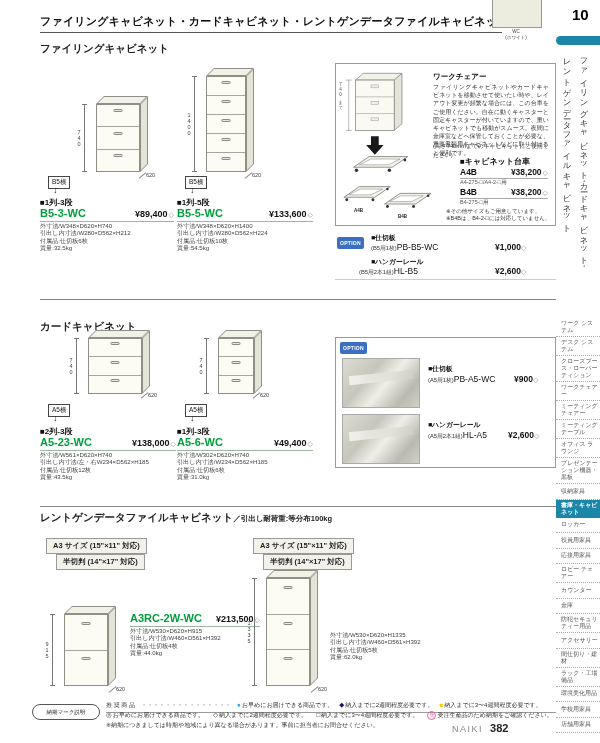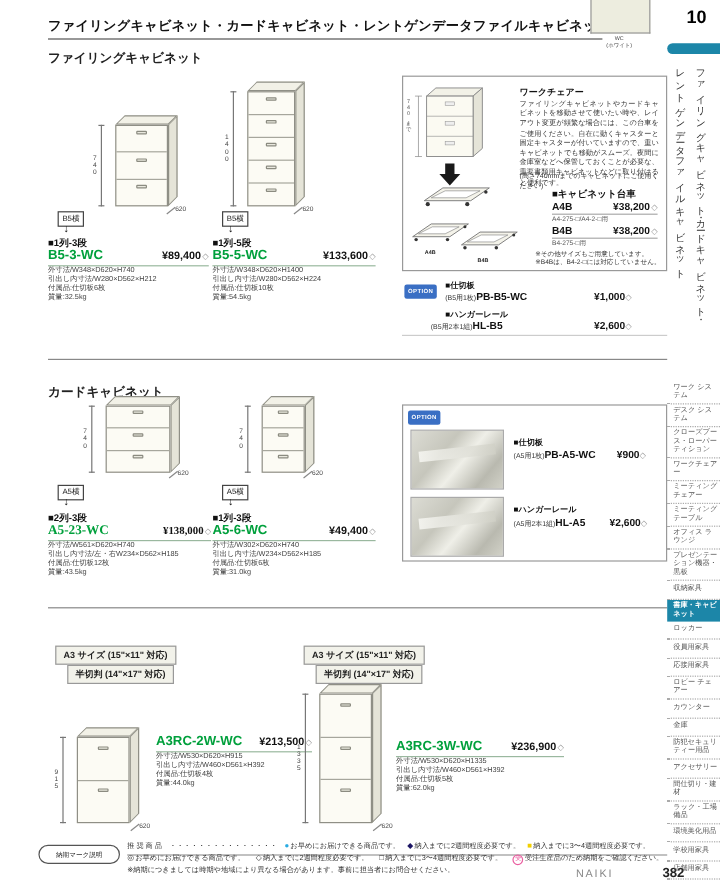--- a/index.html
+++ b/index.html
@@ -69,21 +69,21 @@
   .figdim{position:absolute;writing-mode:vertical-rl;text-orientation:upright;font-size:4.5px;color:#555;}
 
   
   .opt-badge{position:absolute;background:#3a6fc4;color:#fff;font-size:5px;font-weight:bold;
       border-radius:2px;padding:3px 3px;letter-spacing:.3px;}
   .optstrip{position:absolute;border-bottom:1px solid #ccc;box-sizing:border-box;}
   .optbox{position:absolute;border:1px solid #999;box-sizing:border-box;background:#fff;}
   .opt-name{position:absolute;font-size:6.8px;font-weight:bold;color:#111;}
   .opt-line{position:absolute;display:flex;align-items:baseline;}
   .opt-line .sub{font-size:5.8px;color:#333;}
-  .opt-line .code{font-size:8.5px;font-weight:bold;color:#111;}
+  .opt-line .code{font-size:8.5px;font-weight:normal;color:#111;}
   .opt-price{position:absolute;font-size:8.5px;font-weight:bold;color:#111;}
   .opt-price .mark{font-size:7px;color:#999;font-weight:normal;}
   .photo{position:absolute;border:1px solid #aaa;box-sizing:border-box;
       background:linear-gradient(130deg,#dcdcd4 0%,#c6c6bc 35%,#efefe8 55%,#b9b9af 80%,#d2d2c8 100%);}
   .photo::after{content:"";position:absolute;left:8%;top:30%;width:84%;height:18%;
       background:linear-gradient(90deg,#fafaf6,#d0d0c6);transform:rotate(-6deg);opacity:.8;}
 
   .size-label{position:absolute;border:1px solid #999;background:#f2f2ea;
       font-size:7.5px;font-weight:bold;color:#222;padding:2px 6px;}
 
@@ -290,21 +290,21 @@
         </div>
     </div>
   </div>
   <div class="dim-v" style="left:76px;top:338px;height:56px;">
       <span class="t">740</span>
     </div>
   <div class="dim-d" style="left:148px;top:392px;">620</div>
   <div class="size-tag" style="left:48px;top:404px;">A5横</div>
   <div class="down-arrow" style="left:53px;top:413px;">↓</div>
   <div class="config" style="left:40px;top:426px;">■2列-3段</div>
-  <div class="code-row" style="left:40px;top:436px;width:136px;font-family:Liberation Serif, serif;">
+  <div class="code-row" style="left:40px;top:436px;width:136px;">
     <span class="code">A5-23-WC</span>
     <span class="price">¥138,000</span>
     <span class="mark">◇</span>
   </div>
   <div class="specs" style="left:40px;top:451px;">
     <div>外寸法/W561×D620×H740</div>
     <div>引出し内寸法/左・右W234×D562×H185</div>
     <div>付属品:仕切板12枚</div>
     <div>質量:43.5kg</div>
   </div>
@@ -355,20 +355,23 @@
     <div class="opt-price" style="left:178px;top:36px;"><span>¥900</span><span class="mark">◇</span></div>
     <div class="opt-name" style="left:92px;top:82px;">■ハンガーレール</div>
     <div class="opt-line" style="left:92px;top:92px;">
       <span class="sub">(A5用2本1組)</span>
       <span class="code">HL-A5</span>
     </div>
     <div class="opt-price" style="left:172px;top:92px;"><span>¥2,600</span><span class="mark">◇</span></div>
   </div>
 
   <div class="abs sec-rule" style="left:40px;top:506px;width:516px;"></div>
+  <div class="abs sec-head" style="left:40px;top:511px;">
+    <span>レントゲンデータファイルキャビネット</span><span class="sub">／引出し耐荷重:等分布100kg</span>
+  </div>
 
   <div class="size-label" style="left:46px;top:538px;">A3 サイズ (15"×11" 対応)</div>
   <div class="size-label" style="left:56px;top:554px;">半切判 (14"×17" 対応)</div>
   <div class="size-label" style="left:253px;top:538px;">A3 サイズ (15"×11" 対応)</div>
   <div class="size-label" style="left:263px;top:554px;">半切判 (14"×17" 対応)</div>
 
   <div class="cab" style="left:64px;top:614px;width:44px;height:72px;">
     <div class="top"></div>
     <div class="side"></div>
     <div class="front">
@@ -408,25 +411,20 @@
         </div>
       <div class="drawer">
           <span class="handle"></span>
         </div>
     </div>
   </div>
   <div class="dim-v" style="left:254px;top:578px;height:108px;">
       <span class="t">1335</span>
     </div>
   <div class="dim-d" style="left:318px;top:686px;">620</div>
-  <div class="code-row" style="left:330px;top:616px;width:140px;">
-    <span class="code">A3RC-3W-WC</span>
-    <span class="price">¥236,900</span>
-    <span class="mark">◇</span>
-  </div>
   <div class="specs" style="left:330px;top:631px;">
     <div>外寸法/W530×D620×H1335</div>
     <div>引出し内寸法/W460×D561×H392</div>
     <div>付属品:仕切板5枚</div>
     <div>質量:62.0kg</div>
   </div>
 
   <div class="oval" style="left:32px;top:704px;width:66px;height:14px;">納期マーク説明</div>
   <div class="leg1" style="left:106px;top:701px;width:450px;">
     <span class="leg-item">推 奨 商 品</span>
@@ -435,21 +433,21 @@
     <span class="leg-item"><span class="sym sym-navy">◆</span><span>納入までに2週間程度必要です。</span></span>
     <span class="leg-item"><span class="sym sym-yellow">■</span><span>納入までに3〜4週間程度必要です。</span></span>
   </div>
   <div class="leg2" style="left:106px;top:711px;">
     <span class="leg-item"><span class="sym">◎</span><span>お早めにお届けできる商品です。</span></span>
     <span class="leg-item"><span class="sym">◇</span><span>納入までに2週間程度必要です。</span></span>
     <span class="leg-item"><span class="sym">□</span><span>納入までに3〜4週間程度必要です。</span></span>
     <span class="leg-item"><span class="sym-circ">受</span><span>受注生産品のため納期をご確認ください。</span></span>
   </div>
   <div class="leg3" style="left:106px;top:721px;">※納期につきましては時期や地域により異なる場合があります。事前に担当者にお問合せください。</div>
-  <div class="naiki" style="left:480px;top:722px;gap:34px;">
+  <div class="naiki" style="left:452px;top:722px;">
     <span class="b">NAIKI</span>
     <span class="n">382</span>
   </div>
 
   <div class="vtitle" style="left:558px;top:52px;height:280px;">
     <span>ファイリングキャビネット・カードキャビネット・</span><br>
     <span>レントゲンデータファイルキャビネット</span>
   </div>
   <div class="nav" style="left:556px;top:318px;width:44px;">
     <div class="nav-item">ワーク システム</div>

